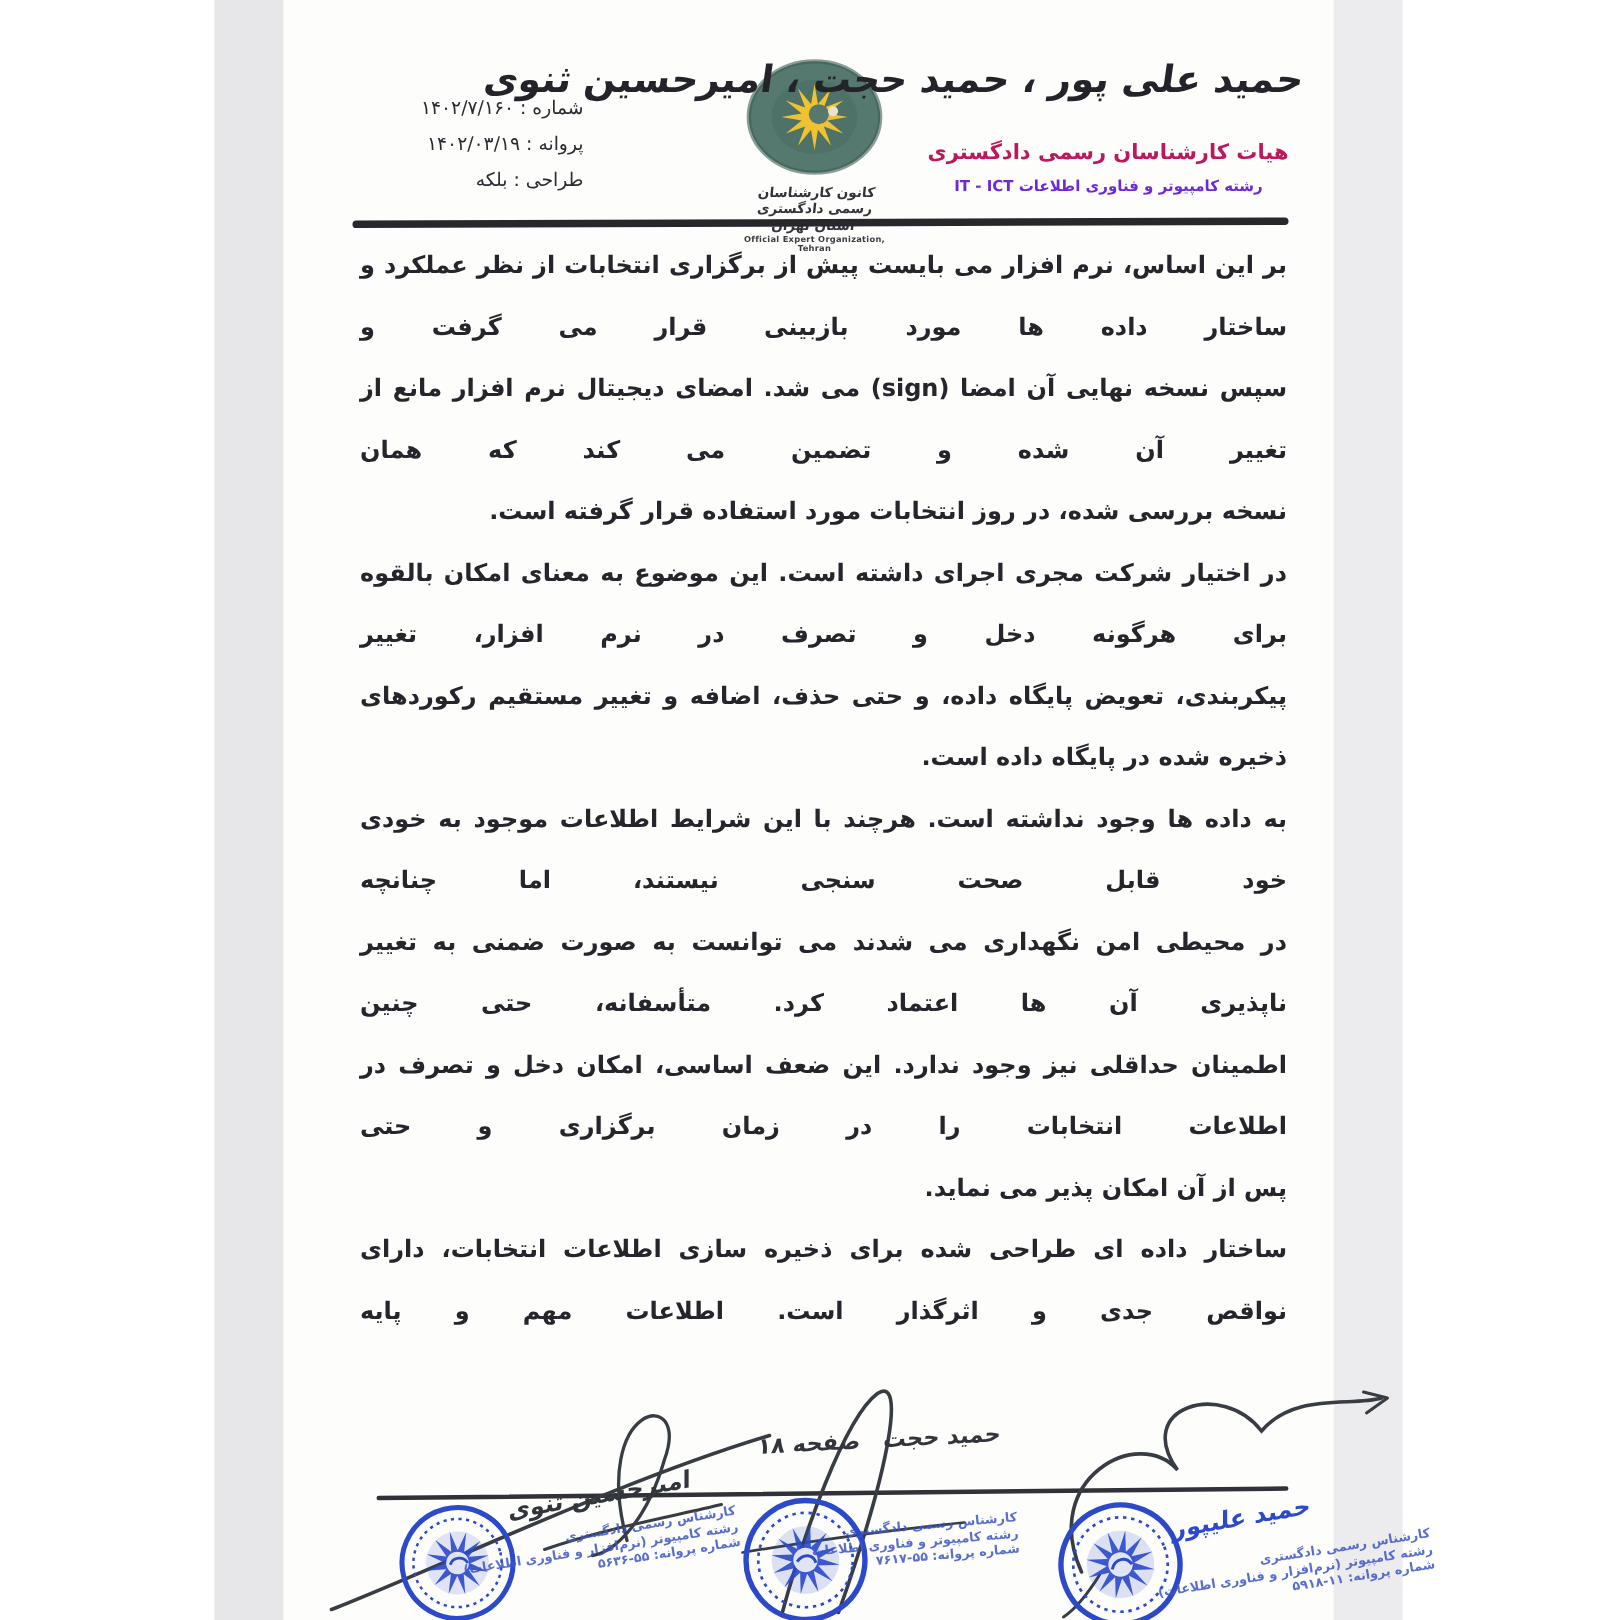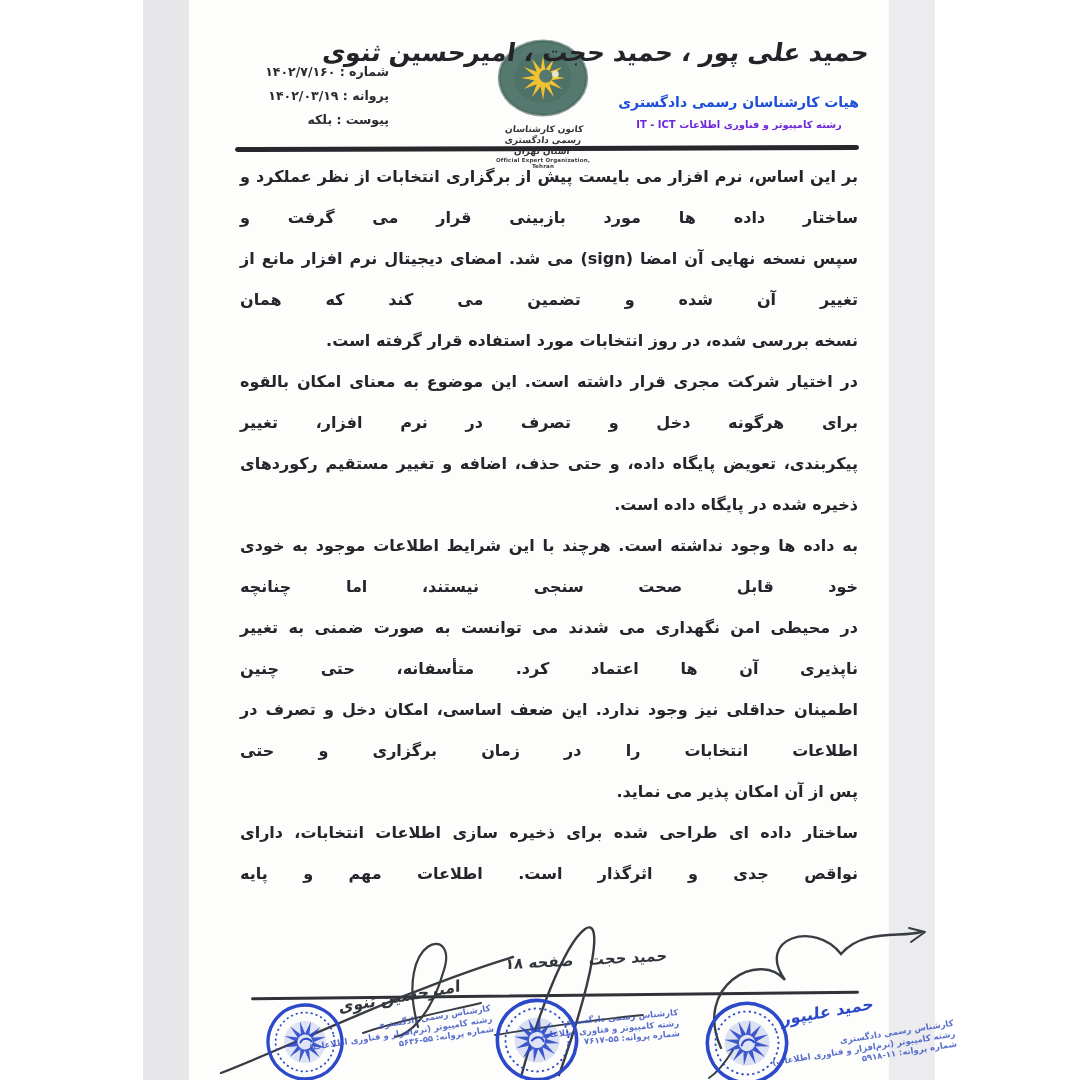--- a/index.html
+++ b/index.html
@@ -10,26 +10,26 @@
   }
   
   .photo{position:absolute;left:143px;top:0;width:792px;height:1080px;background:#fbfbfb;}
   .edge{position:absolute;top:0;height:1080px;}
   .edge.left{left:0;width:46px;background:#e7e7ea;}
   .edge.right{right:0;width:46px;background:#ececef;}
   .paper{position:absolute;left:46px;top:0;width:700px;height:1080px;background:#fdfdfc;}
 
   
   .meta{position:absolute;left:96px;top:60px;width:150px;direction:rtl;text-align:right;
-        color:#2a2a31;font-size:12.5px;font-weight:bold;line-height:24px;}
+        color:#2a2a31;font-size:12.5px;font-weight:normal;line-height:24px;}
   .meta .row{white-space:nowrap;}
   .brand-names{position:absolute;right:66px;top:38px;width:300px;direction:rtl;text-align:left;
         font-size:25px;font-weight:bold;color:#23232a;transform:skewX(-8deg);white-space:nowrap;}
   .org1{position:absolute;right:76px;top:94px;width:240px;direction:rtl;text-align:center;
-        font-size:14px;font-weight:bold;color:#1d4ed8;white-space:nowrap;}
+        font-size:14px;font-weight:bold;color:#be185d;white-space:nowrap;}
   .org2{position:absolute;right:66px;top:119px;width:260px;direction:rtl;text-align:center;
         font-size:10px;font-weight:bold;color:#6d28d9;white-space:nowrap;}
   .logo{position:absolute;left:352px;top:38px;width:96px;text-align:center;}
   .logo-caption-fa{direction:rtl;font-size:9px;font-weight:bold;color:#33333a;transform:skewX(-6deg);
         margin-top:2px;line-height:11px;}
   .logo-caption-en{font-size:5.5px;font-weight:bold;color:#3a3a42;letter-spacing:.2px;}
   .rule{position:absolute;left:92px;top:146px;width:624px;height:5px;background:#27272c;
         border-radius:3px;transform:rotate(-0.2deg);}
 
   
@@ -74,21 +74,21 @@
   <div class="meta">
     <div class="row">
       <span>شماره :</span>
       <span>۱۴۰۲/۷/۱۶۰</span>
     </div>
     <div class="row">
       <span>پروانه :</span>
       <span>۱۴۰۲/۰۳/۱۹</span>
     </div>
     <div class="row">
-      <span>پیوست :</span>
+      <span>طراحی :</span>
       <span>بلکه</span>
     </div>
   </div>
 
   <div class="logo">
     <svg width="96" height="80" viewBox="-50 -42 100 84">
       <ellipse cx="0" cy="0" rx="46" ry="39" fill="#55796f"></ellipse>
       <ellipse cx="0" cy="0" rx="46" ry="39" fill="none" stroke="#3e5d54" stroke-width="3" opacity=".6"></ellipse>
       <ellipse cx="0" cy="0" rx="30" ry="26" fill="#4c6f65" opacity=".7"></ellipse>
       <polygon fill="#f1c230" transform="scale(1.55)" points="15,0 5.8,1.55 12.99,7.5 4.24,4.24 7.5,12.99 1.55,5.8 0,15 -1.55,5.8 -7.5,12.99 -4.24,4.24 -12.99,7.5 -5.8,1.55 -15,0 -5.8,-1.55 -12.99,-7.5 -4.24,-4.24 -7.5,-12.99 -1.55,-5.8 0,-15 1.55,-5.8 7.5,-12.99 4.24,-4.24 12.99,-7.5 5.8,-1.55"></polygon>
@@ -105,21 +105,21 @@
 
   <div class="rule"></div>
 
   <div class="doc-body">
       <div class="block paragraph">
         <div class="tline">بر این اساس، نرم افزار می بایست پیش از برگزاری انتخابات از نظر عملکرد و ساختار داده ها مورد بازبینی قرار می گرفت و</div>
         <div class="tline">سپس نسخه نهایی آن امضا (sign) می شد. امضای دیجیتال نرم افزار مانع از تغییر آن شده و تضمین می کند که همان</div>
         <div class="tline last">نسخه بررسی شده، در روز انتخابات مورد استفاده قرار گرفته است.</div>
       </div>
       <div class="block paragraph">
-        <div class="tline">در اختیار شرکت مجری قرار داشته است. این موضوع به معنای امکان بالقوه برای هرگونه دخل و تصرف در نرم افزار، تغییر</div>
+        <div class="tline">در اختیار شرکت مجری اجرای داشته است. این موضوع به معنای امکان بالقوه برای هرگونه دخل و تصرف در نرم افزار، تغییر</div>
         <div class="tline last">پیکربندی، تعویض پایگاه داده، و حتی حذف، اضافه و تغییر مستقیم رکوردهای ذخیره شده در پایگاه داده است.</div>
       </div>
       <div class="block paragraph">
         <div class="tline">به داده ها وجود نداشته است. هرچند با این شرایط اطلاعات موجود به خودی خود قابل صحت سنجی نیستند، اما چنانچه</div>
         <div class="tline">در محیطی امن نگهداری می شدند می توانست به صورت ضمنی به تغییر ناپذیری آن ها اعتماد کرد. متأسفانه، حتی چنین</div>
         <div class="tline">اطمینان حداقلی نیز وجود ندارد. این ضعف اساسی، امکان دخل و تصرف در اطلاعات انتخابات را در زمان برگزاری و حتی</div>
         <div class="tline last">پس از آن امکان پذیر می نماید.</div>
       </div>
       <div class="block paragraph">
         <div class="tline">ساختار داده ای طراحی شده برای ذخیره سازی اطلاعات انتخابات، دارای نواقص جدی و اثرگذار است. اطلاعات مهم و پایه</div>

